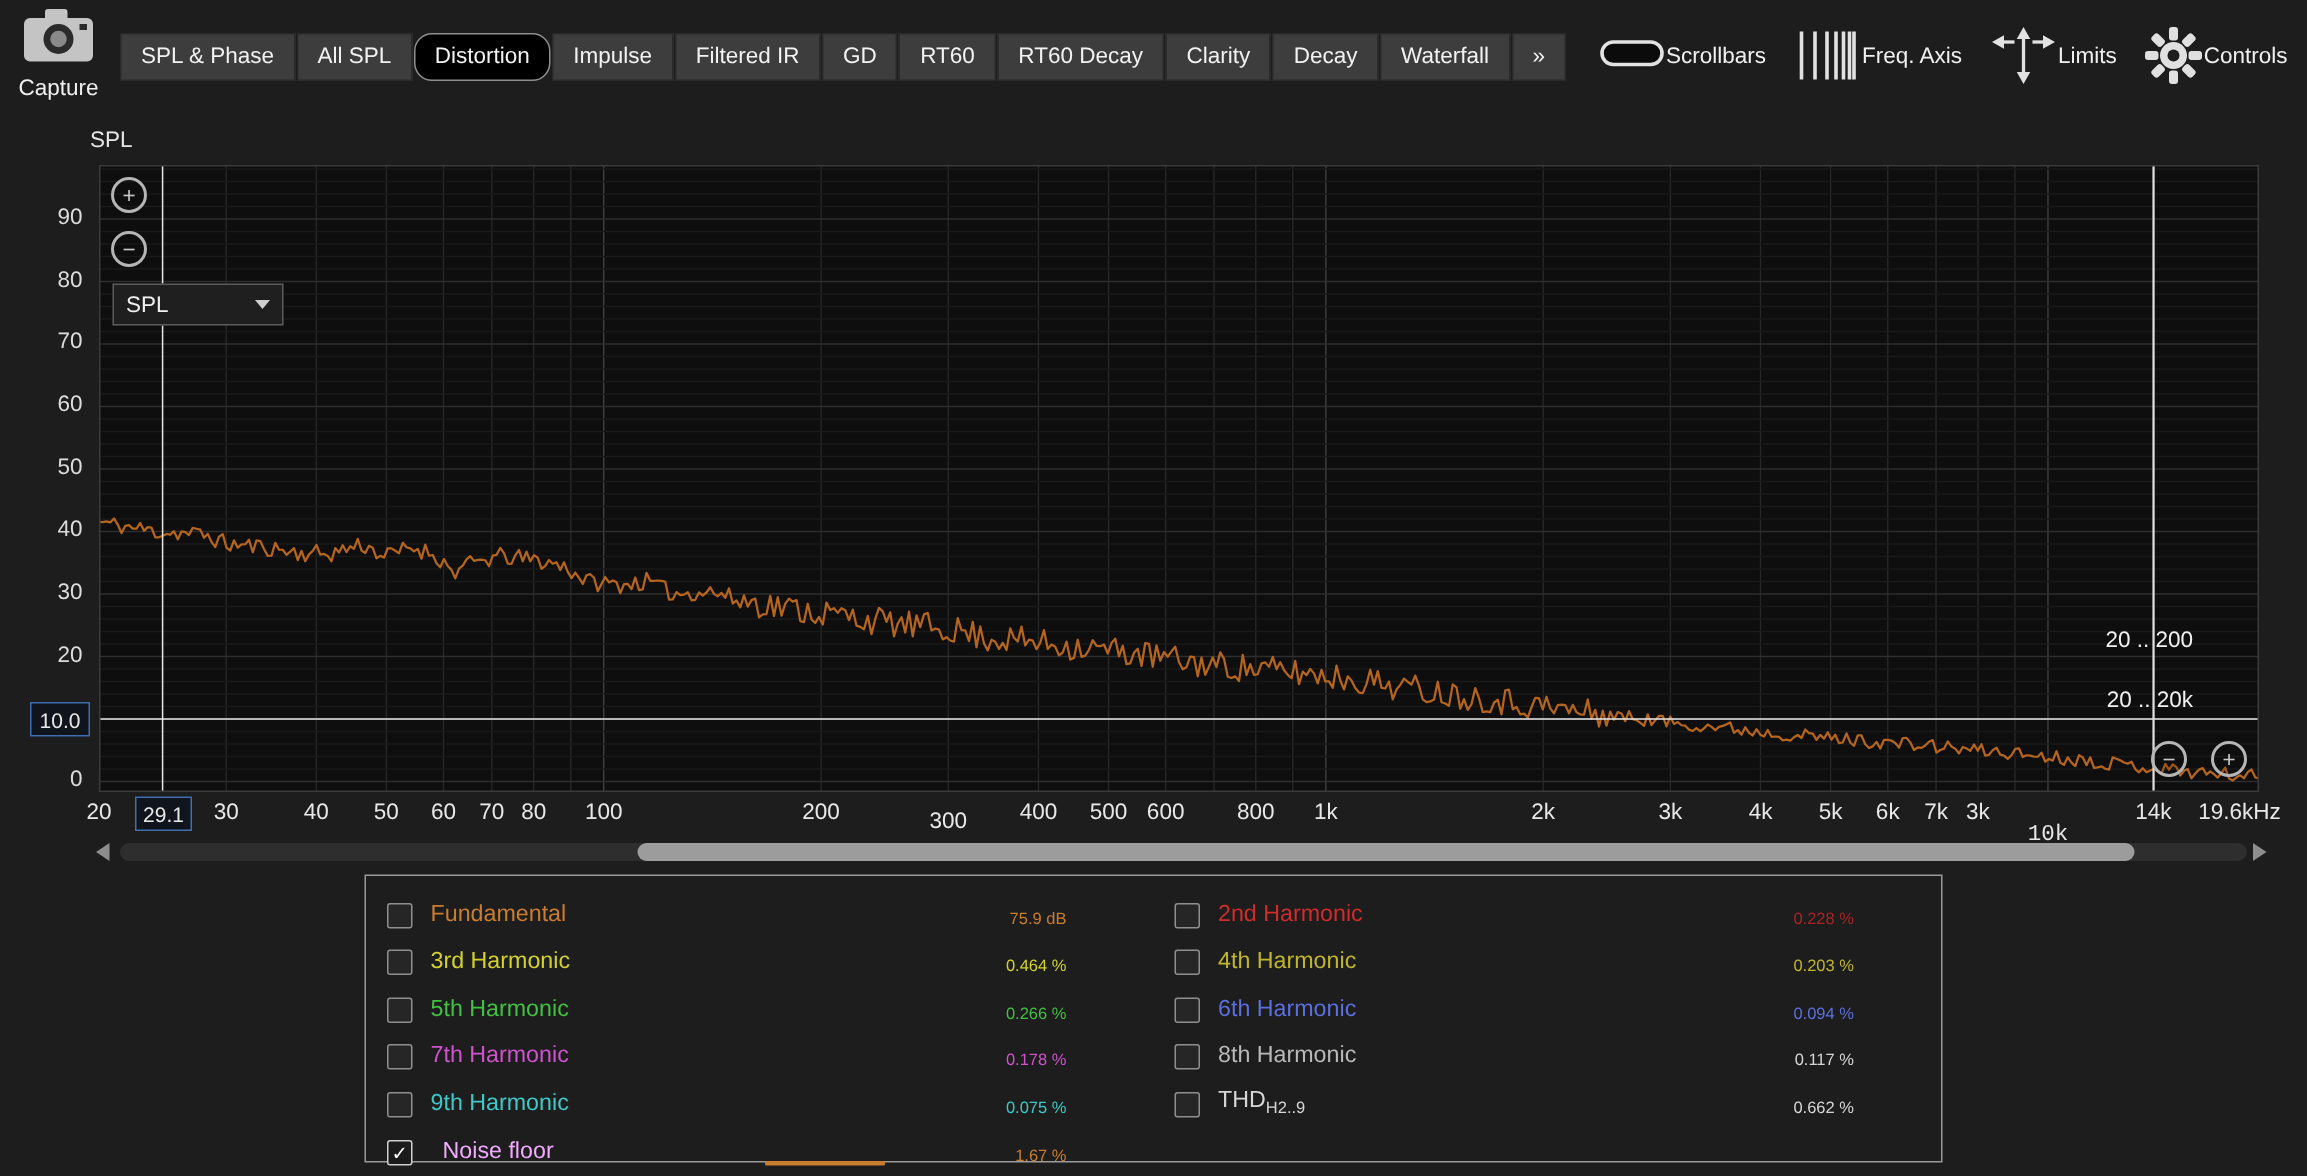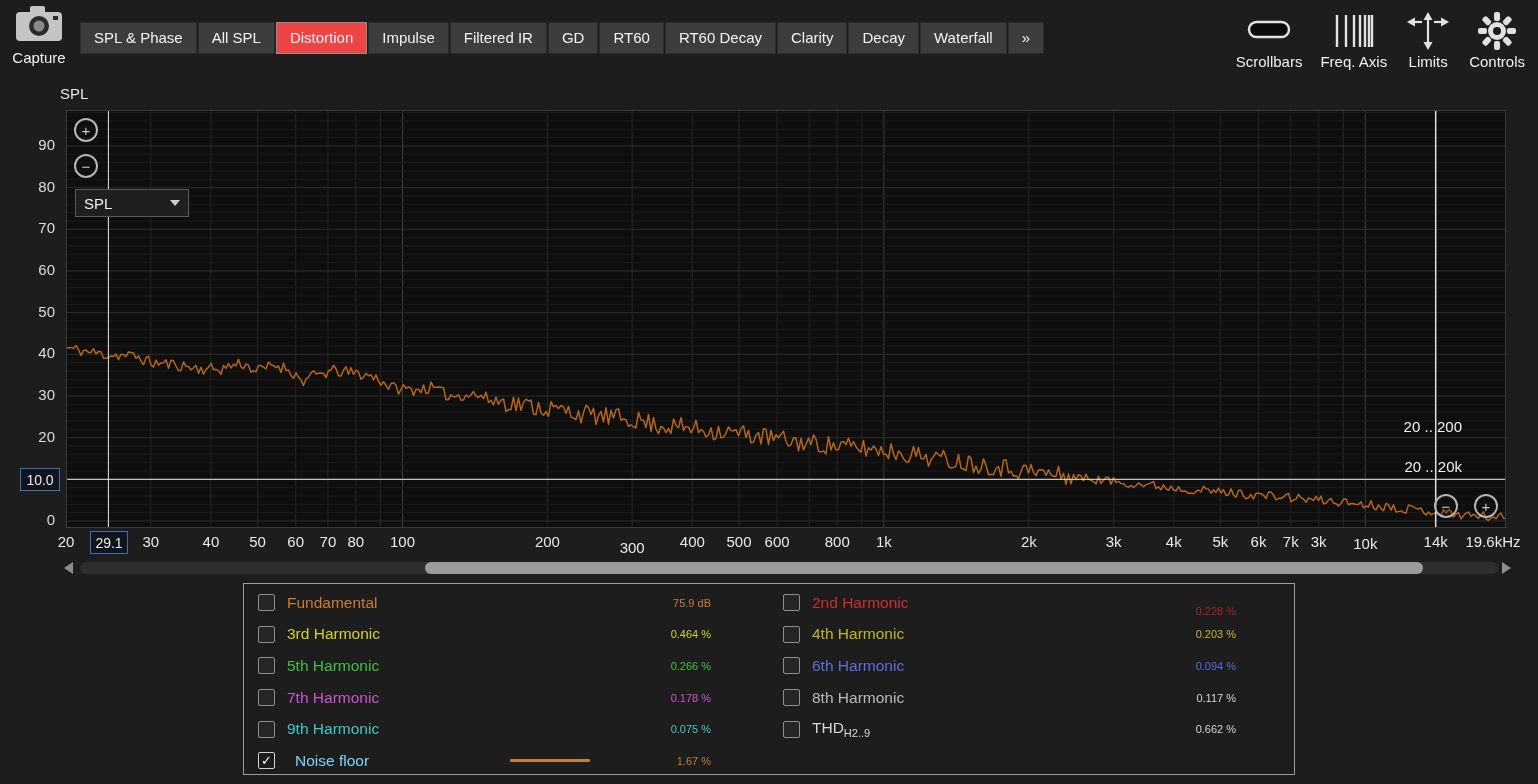--- a/index.html
+++ b/index.html
@@ -4,23 +4,23 @@
 <style>
   html,body{margin:0;padding:0;background:#1d1d1d;}
   #app{position:relative;width:1538px;height:784px;background:#1d1d1d;
        font-family:"Liberation Sans",sans-serif;color:#f0f0f0;overflow:hidden;}
 
   
   .capture{position:absolute;left:4px;top:4px;width:70px;display:flex;flex-direction:column;align-items:center;cursor:default;}
   .capture .cap-label{font-size:15px;margin-top:1px;}
   .tabbar{position:absolute;left:80px;top:22px;display:flex;}
   .tab{background:#3d3d3d;border:1px solid #2a2a2a;padding:6px 13px 7px;font-size:15px;color:#f2f2f2;white-space:nowrap;margin-right:1px;}
-  .tab.active{background:#ef4444;border-color:#8f8f8f;}
+  .tab.active{background:#000000;border-color:#8f8f8f;border-radius:12px;}
   .tools{position:absolute;right:4px;top:4px;display:flex;}
-  .tool{display:flex;flex-direction:column;align-items:center;justify-content:flex-end;padding:0 9px;height:66px;}
+  .tool{display:flex;flex-direction:row;align-items:center;justify-content:flex-end;padding:0 9px;height:66px;}
   .tool .tool-icon{height:44px;display:flex;align-items:center;}
   .tool .tool-label{font-size:15px;}
 
   
   .axis-title{position:absolute;left:60px;top:85px;font-size:15px;color:#e6e6e6;}
   .yaxis{position:absolute;left:0;top:0;width:57px;height:100%;}
   .ytick{position:absolute;right:2px;font-size:15px;color:#dcdcdc;width:54px;text-align:right;}
   .plot{position:absolute;left:66px;top:110px;width:1440px;height:418px;background:#0e0e0e;}
   .plot svg{position:absolute;left:0;top:0;}
   .circle-btn{position:absolute;width:20px;height:20px;border:2px solid #b5b5b5;border-radius:50%;color:#c8c8c8;
@@ -38,21 +38,21 @@
   .hsb-track{position:absolute;left:80px;top:562px;width:1418px;height:12px;background:#2e2e2e;border-radius:6px;}
   .hsb-thumb{position:absolute;left:345px;top:0;width:998px;height:12px;background:#9c9c9c;border-radius:6px;}
   .hsb-arrow{position:absolute;top:562px;width:0;height:0;border-top:6px solid transparent;border-bottom:6px solid transparent;}
   .hsb-left{left:64px;border-right:9px solid #8d8d8d;}
   .hsb-right{left:1502px;border-left:9px solid #8d8d8d;}
 
   
   .legend{position:absolute;left:243px;top:583px;width:1052px;height:192px;border:1px solid #9b9b9b;
       display:grid;grid-template-columns:1fr 1fr;padding-top:3px;box-sizing:border-box;background:#1d1d1d;}
   .legend-col{display:flex;flex-direction:column;}
-  .legend-row{height:31.6px;display:flex;align-items:center;padding-left:14px;padding-right:58px;box-sizing:border-box;}
+  .legend-row{height:31.6px;display:flex;align-items:flex-end;padding-left:14px;padding-right:58px;box-sizing:border-box;}
   .checkbox{width:15px;height:15px;border:1px solid #8f8f8f;background:#262626;border-radius:2px;
       display:inline-flex;align-items:center;justify-content:center;font-size:13px;color:#ffffff;flex:0 0 auto;}
   .checkbox.checked{background:#1b1b1b;border-color:#d0d0d0;}
   .lr-label{margin-left:12px;font-size:15.5px;width:205px;}
   .lr-sub{font-size:11px;}
   .lr-swatch{width:80px;height:3px;margin-left:10px;border-radius:1px;}
   .lr-value{margin-left:auto;font-size:11px;}
 </style>
 </head>
 <body>
@@ -278,21 +278,21 @@
       <div class="xtick" style="left: 777.098px; top: 3px;">600</div>
       <div class="xtick" style="left: 837.244px; top: 3px;">800</div>
       <div class="xtick" style="left: 883.898px; top: 3px;">1k</div>
       <div class="xtick" style="left: 1028.82px; top: 3px;">2k</div>
       <div class="xtick" style="left: 1113.59px; top: 3px;">3k</div>
       <div class="xtick" style="left: 1173.73px; top: 3px;">4k</div>
       <div class="xtick" style="left: 1220.39px; top: 3px;">5k</div>
       <div class="xtick" style="left: 1258.51px; top: 3px;">6k</div>
       <div class="xtick" style="left: 1290.73px; top: 3px;">7k</div>
       <div class="xtick" style="left: 1318.65px; top: 3px;">3k</div>
-      <div class="xtick" style="left: 1365.31px; top: 5px;">10k</div>
+      <div class="xtick" style="left: 1365.31px; top: 18px; font-family: Liberation Mono, monospace;">10k</div>
       <div class="xtick" style="left: 1435.65px; top: 3px;">14k</div>
       <div class="xtick" style="left: 1493px; top: 3px;">19.6kHz</div>
     </div>
   <div class="cursor-box" style="left:90px;top:531px;width:36px;height:21px;">29.1</div>
 
   <div class="hsb-arrow hsb-left"></div>
   <div class="hsb-track">
     <div class="hsb-thumb"></div>
   </div>
   <div class="hsb-arrow hsb-right"></div>
@@ -319,21 +319,21 @@
           <span class="lr-label" style="color: rgb(207, 82, 207);">7th Harmonic</span>
           <span class="lr-value" style="color: rgb(207, 82, 207);">0.178 %</span>
         </div>
         <div class="legend-row">
           <span class="checkbox"></span>
           <span class="lr-label" style="color: rgb(63, 200, 200);">9th Harmonic</span>
           <span class="lr-value" style="color: rgb(63, 200, 200);">0.075 %</span>
         </div>
         <div class="legend-row">
           <span class="checkbox checked">✓</span>
-          <span class="lr-label" style="color: #7dd3fc; margin-left: 20px;">Noise floor</span>
+          <span class="lr-label" style="color: #f0abfc; margin-left: 20px;">Noise floor</span>
           <span class="lr-swatch" style="background: rgb(201, 126, 47);"></span>
           <span class="lr-value" style="color: rgb(201, 126, 47);">1.67 %</span>
         </div>
       </div>
     <div class="legend-col">
         <div class="legend-row">
           <span class="checkbox"></span>
           <span class="lr-label" style="color: rgb(208, 44, 44);">2nd Harmonic</span>
           <span class="lr-value" style="color: rgb(168, 36, 36); margin-top: 17px;">0.228 %</span>
         </div>

